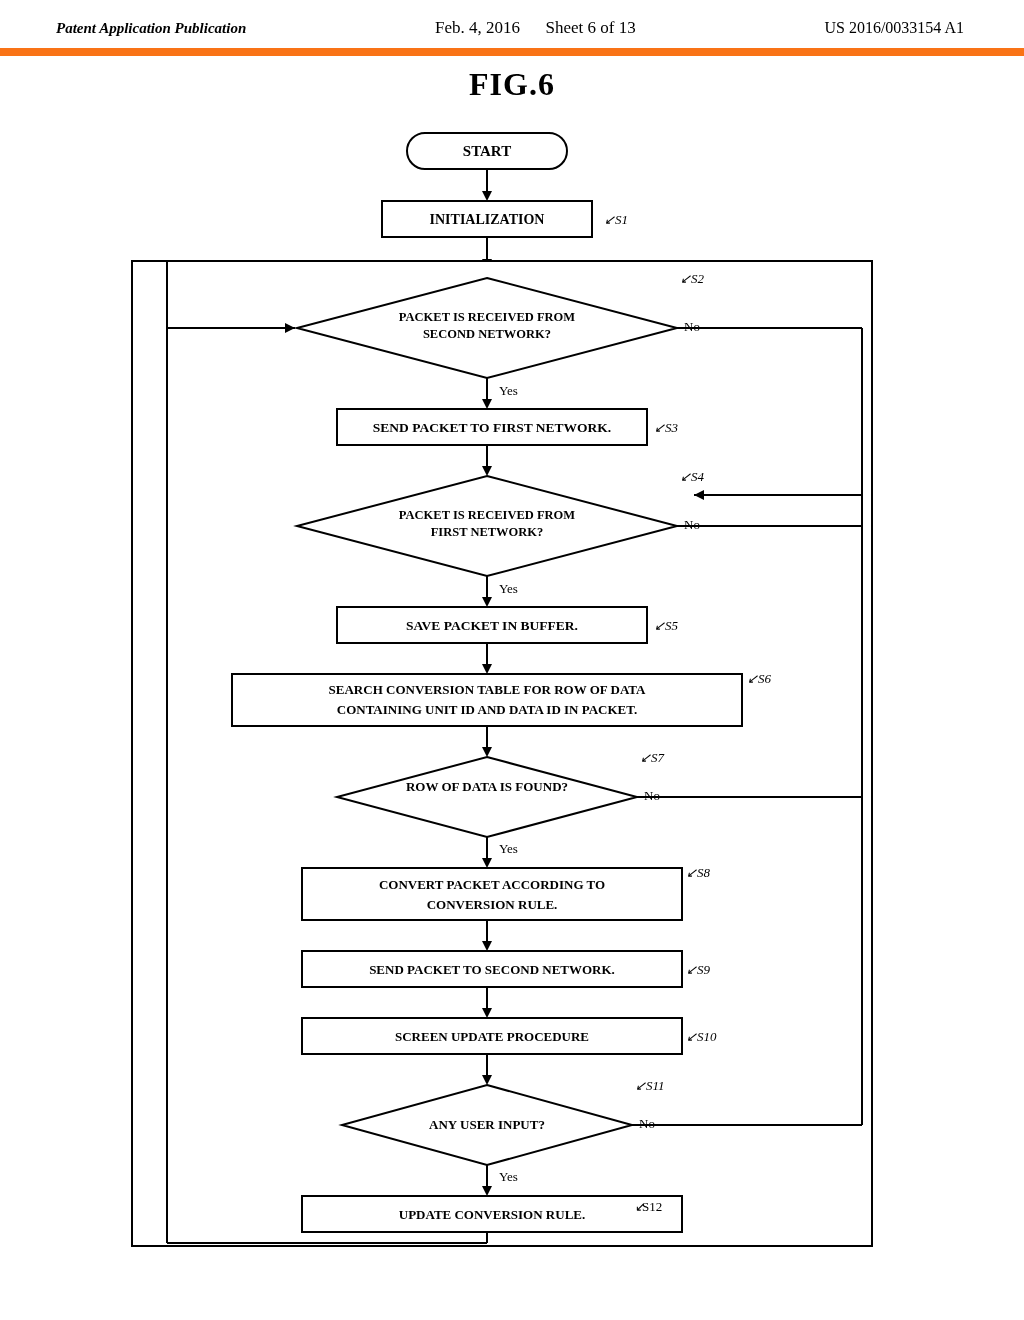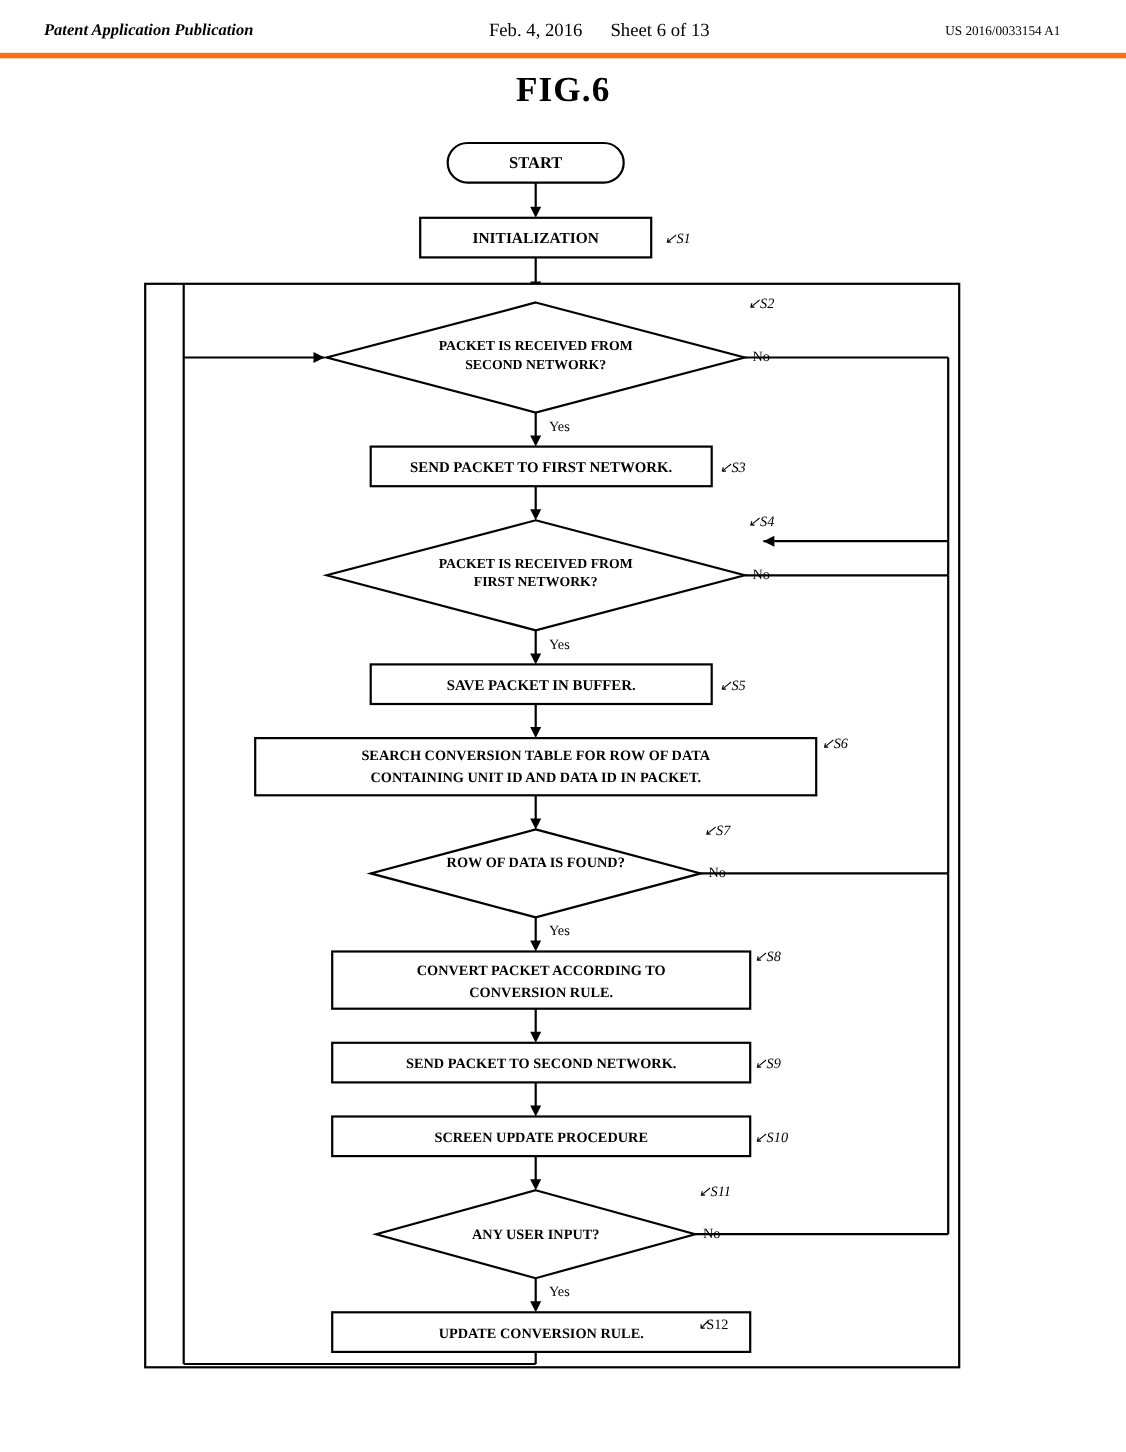--- a/index.html
+++ b/index.html
@@ -8,34 +8,34 @@
       font-family: 'Times New Roman', Times, serif;
       width: 1024px;
       min-height: 1320px;
       position: relative;
       overflow-x: hidden;
     }
     .header {
       display: flex;
       justify-content: space-between;
       align-items: center;
-      padding: 18px 60px 10px 40px;
-      border-bottom: 5px solid #f97316;
+      padding: 18px 60px 10px 56px;
+      border-bottom: 8px solid #f97316;
       margin-bottom: 10px;
     }
     .header-left {
       font-size: 15px;
       font-style: italic;
       font-weight: bold;
     }
     .header-center {
       font-size: 17px;
     }
     .header-right {
-      font-size: 12px;
+      font-size: 16px;
     }
     .figure-title {
       text-align: center;
       font-size: 32px;
       font-weight: bold;
       margin: 10px 0 20px 0;
       letter-spacing: 1px;
     }
 
     

